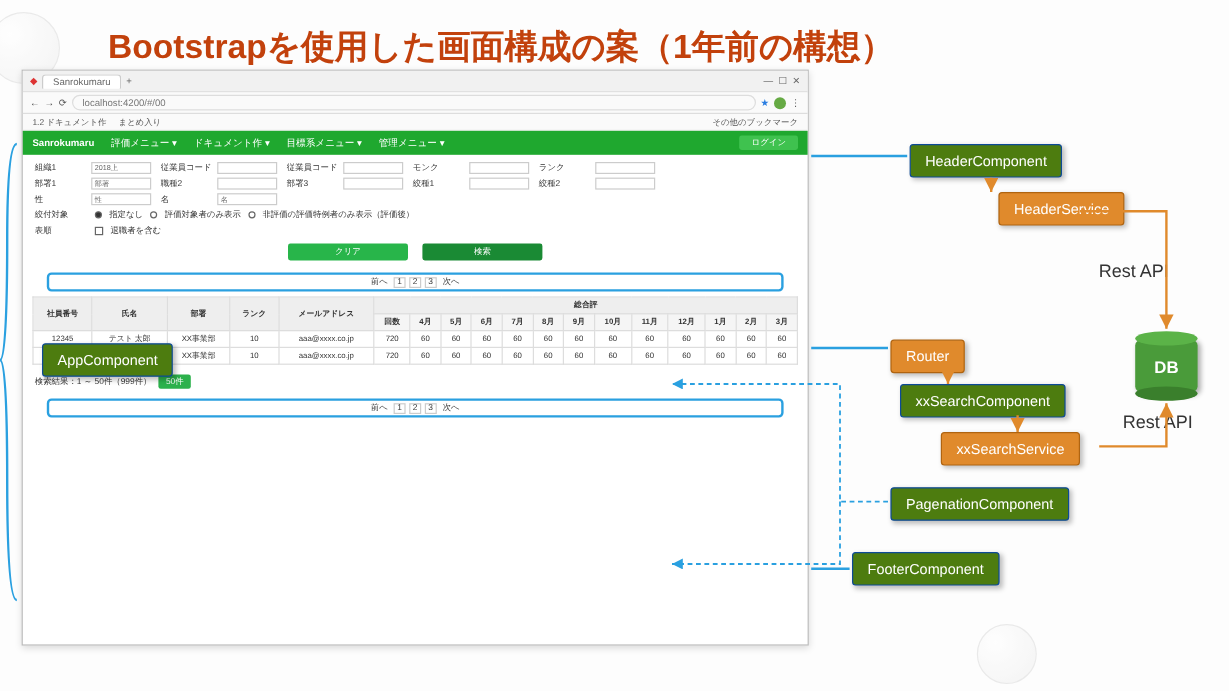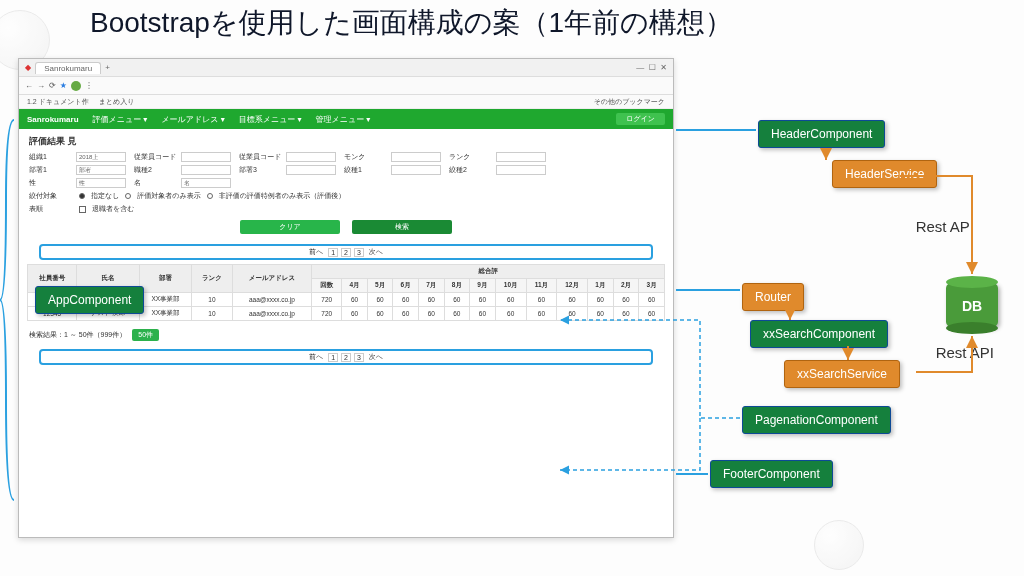--- a/index.html
+++ b/index.html
@@ -11,22 +11,22 @@
     overflow: hidden;
   }
   
   .bubble { position:absolute; border:1px solid #ddd; border-radius:50%; background:radial-gradient(circle at 30% 30%, #fff, #eee); opacity:.6; }
   .b1{width:60px;height:60px;left:-10px;top:10px}
   .b2{width:40px;height:40px;left:30px;top:60px}
   .b3{width:80px;height:80px;left:50px;bottom:40px}
   .b4{width:50px;height:50px;right:160px;top:520px}
 
   h1.title {
-    position:absolute; top:4px; left:90px;
-    font-size:28px; font-weight:400; color:#0f172a;
+    position:absolute; top:20px; left:90px;
+    font-size:28px; font-weight:700; color:#c2410c;
   }
 
   
   .screenshot {
     position:absolute; left:18px; top:58px;
     width:656px; height:480px;
     border:1px solid #bbb; background:#fff;
     box-shadow:0 2px 6px rgba(0,0,0,.15);
     font-size:8px; color:#333;
   }
@@ -61,21 +61,21 @@
   .table-wrap{margin:4px 8px}
   table{width:100%;border-collapse:collapse;font-size:6.5px}
   th,td{border:1px solid #ddd;padding:2px 3px;text-align:center;white-space:nowrap}
   thead th{background:#f5f5f5}
   .grp-head th{background:#eee;font-weight:600}
   .result-line{font-size:7px;padding:4px 10px;display:flex;align-items:center;gap:6px}
   .result-line .cnt{background:#2cb14c;color:#fff;padding:1px 6px;border-radius:2px}
 
   
   .tag{position:absolute;padding:6px 12px;border-radius:3px;color:#fff;font-size:12px;box-shadow:2px 2px 4px rgba(0,0,0,.25)}
-  .blue{background:#15803d;border:1px solid #0d4a96}
+  .blue{background:#4d7c0f;border:1px solid #0d4a96}
   .orange{background:#e08a2c;border:1px solid #b06410}
   .db{position:absolute;width:52px;height:58px;right:26px;top:276px}
   .db .cyl{width:52px;height:46px;background:#4a9b3a;border-radius:8px/6px;position:absolute;top:6px;box-shadow:2px 2px 4px rgba(0,0,0,.3)}
   .db .cap{width:52px;height:12px;background:#5bb348;border-radius:50%;position:absolute;top:0}
   .db .bot{width:52px;height:12px;background:#3a7f2c;border-radius:50%;position:absolute;bottom:0}
   .db .lbl{position:absolute;width:100%;text-align:center;top:22px;color:#fff;font-size:14px;font-weight:600}
   .api-label{position:absolute;font-size:15px;color:#333}
 
   svg.lines{position:absolute;left:0;top:0;width:1024px;height:576px;pointer-events:none}
 </style>
@@ -93,41 +93,41 @@
   <div class="chrome-top">
     <span style="color:#d33">◆</span>
     <span class="tab">Sanrokumaru</span>
     <span>+</span>
     <span style="margin-left:auto">— &nbsp;☐ &nbsp;✕</span>
   </div>
   <div class="chrome-addr">
     <span>←</span>
     <span>→</span>
     <span>⟳</span>
+    <span class="url">localhost:4200/#/00</span>
     <span style="color:#2a7de1">★</span>
     <span style="width:10px;height:10px;border-radius:50%;background:#6a4"></span>
     <span>⋮</span>
   </div>
   <div class="chrome-bm">
     <span>1.2 ドキュメント作</span>
     <span>まとめ入り</span>
     <span style="margin-left:auto">その他のブックマーク</span>
   </div>
 
   <div class="app-header">
     <span class="brand">Sanrokumaru</span>
     <span>評価メニュー ▾</span>
-    <span>メールアドレス ▾</span>
+    <span>ドキュメント作 ▾</span>
     <span>目標系メニュー ▾</span>
     <span>管理メニュー ▾</span>
     <span class="login">ログイン</span>
   </div>
 
   <div class="form-area">
-    <div class="form-title">評価結果 見</div>
 
     <div class="form-row">
       <div class="fld">
           <label>組織1</label>
           <div class="inp">2018上</div>
         </div>
       <div class="fld">
           <label>従業員コード</label>
           <div class="inp"></div>
         </div>

